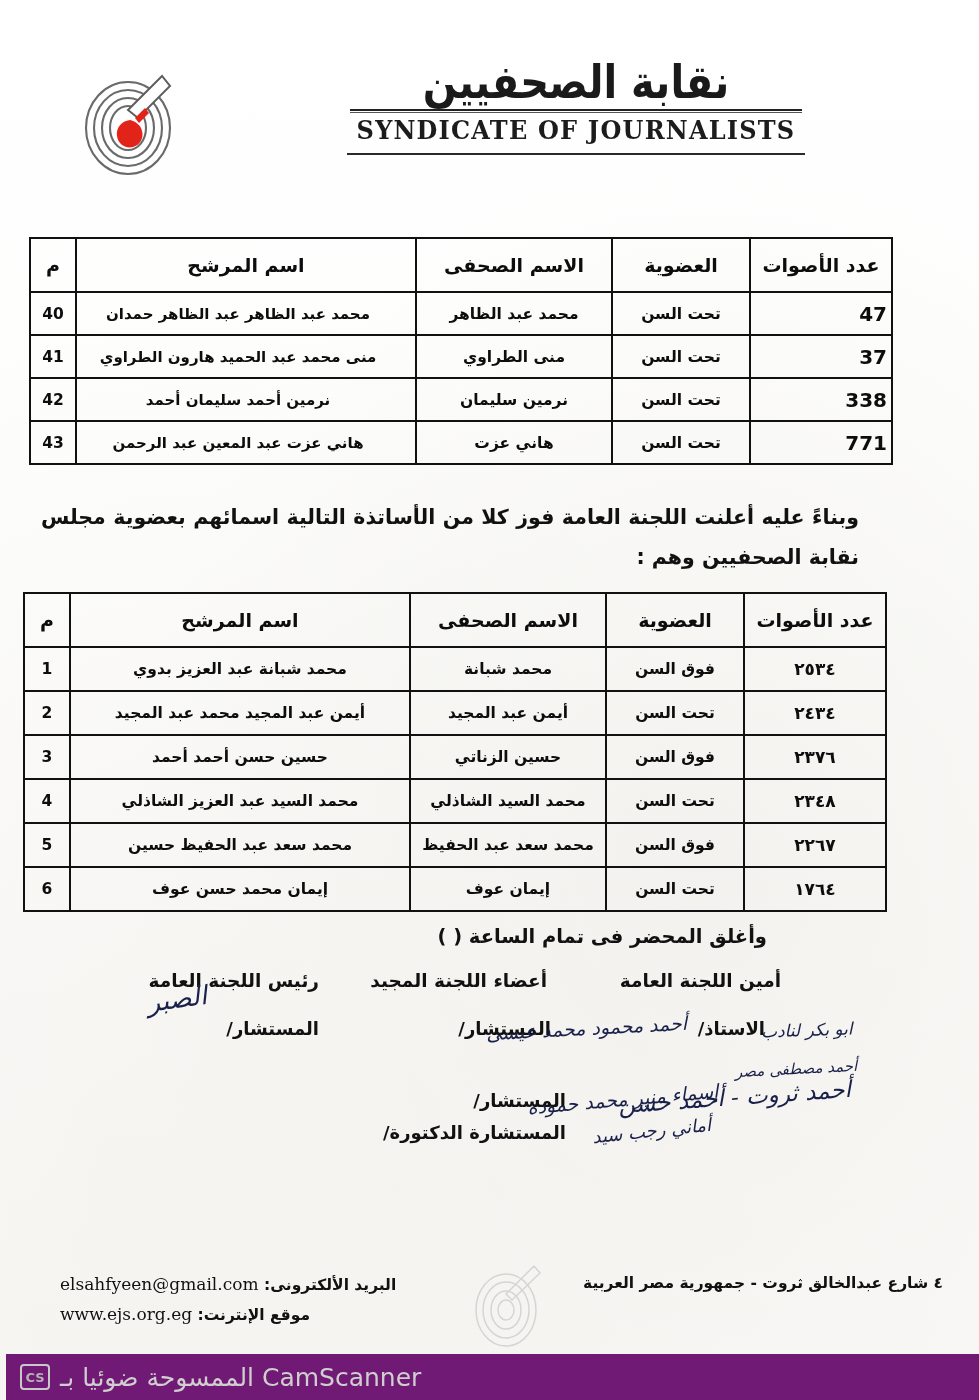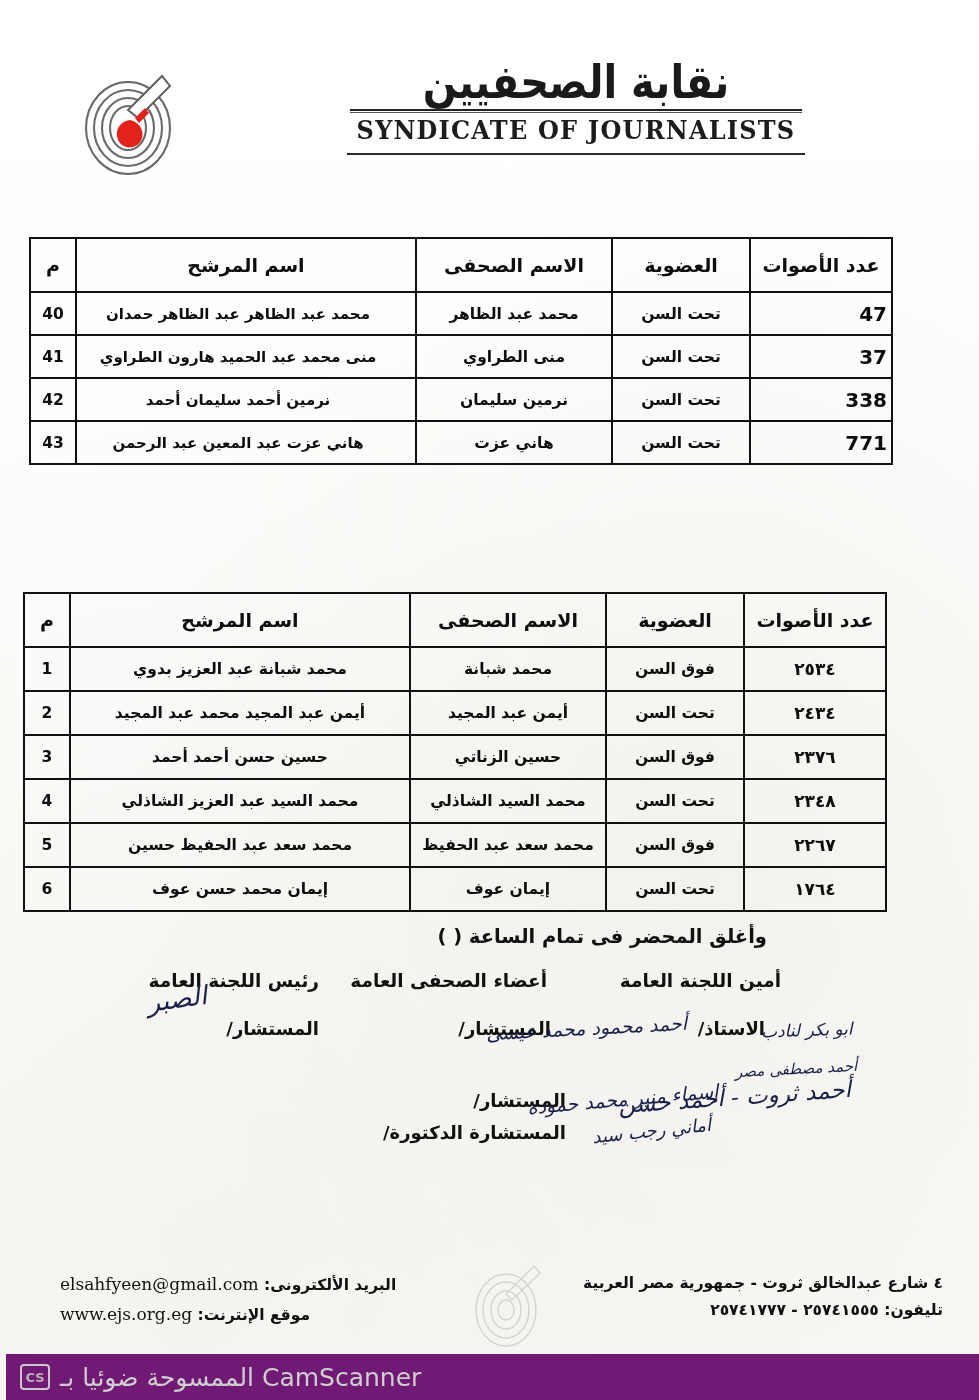--- a/index.html
+++ b/index.html
@@ -273,20 +273,21 @@
         <tr>
           <td class="cell-votes">771</td>
           <td class="cell-memb">تحت السن</td>
           <td class="cell-press">هاني عزت</td>
           <td class="cell-cand">هاني عزت عبد المعين عبد الرحمن</td>
           <td class="cell-num">43</td>
         </tr>
       </tbody>
   </table>
 
+  <div class="body-par" id="par-announce">وبناءً عليه أعلنت اللجنة العامة فوز كلا من الأساتذة التالية اسمائهم بعضوية مجلس نقابة الصحفيين وهم :</div>
 
   <table class="doc-table" id="table-winners">
     <colgroup>
       <col class="c-votes">
         <col class="c-memb">
         <col class="c-press">
         <col class="c-cand">
         <col class="c-num">
     </colgroup>
     <thead>
@@ -342,45 +343,41 @@
           <td class="cell-num">6</td>
         </tr>
       </tbody>
   </table>
 
   <div class="closing-line">وأغلق المحضر فى تمام الساعة (        )</div>
 
   <div class="sig-zone">
 
     <div class="sig-head" id="sig-head-ameen">أمين اللجنة العامة</div>
-    <div class="sig-head" id="sig-head-aadaa">أعضاء الصحفى  العامة</div>
+    <div class="sig-head" id="sig-head-aadaa">أعضاء اللجنة  المجيد</div>
     <div class="sig-head" id="sig-head-raees">رئيس اللجنة العامة</div>
 
     <div class="sig-role" id="sig-role-ameen">الاستاذ/</div>
     <div class="sig-role" id="sig-role-aadaa">المستشار/</div>
     <div class="sig-role" id="sig-role-raees">المستشار/</div>
     <div class="sig-role" id="sig-role-mostashar2">المستشار/</div>
     <div class="sig-role" id="sig-role-doctora">المستشارة الدكتورة/</div>
 
     <div class="hand" id="hw-ameen">ابو بكر لنادب</div>
     <div class="hand" id="hw-aadaa">أحمد محمود محمد عيسى</div>
     <div class="hand" id="hw-raees">الصبر</div>
     <div class="hand" id="hw-2a">أحمد مصطفى مصر</div>
     <div class="hand" id="hw-2b">أحمد ثروت - أحمد حسن</div>
     <div class="hand" id="hw-3">إسماء منير محمد حموده</div>
     <div class="hand" id="hw-4">أماني رجب سيد</div>
   </div>
 
   <div class="footer">
     <div class="footer-col" id="footer-right">
       <div>٤ شارع عبدالخالق ثروت - جمهورية مصر العربية</div>
-      <div>
-        <span>تليفون:</span>
-        <span>٢٥٧٤١٥٥٥ - ٢٥٧٤١٧٧٧</span>
-      </div>
     </div>
 
     <div class="footer-logo">
       <svg viewBox="0 0 78 88" width="78" height="88" aria-hidden="true">
         <g fill="none" stroke="#b6b6b6" stroke-width="1.5">
           <ellipse cx="36" cy="48" rx="30" ry="36"></ellipse>
           <ellipse cx="36" cy="48" rx="23" ry="28"></ellipse>
           <ellipse cx="36" cy="48" rx="15" ry="19"></ellipse>
           <ellipse cx="36" cy="48" rx="8" ry="10"></ellipse>
         </g>

